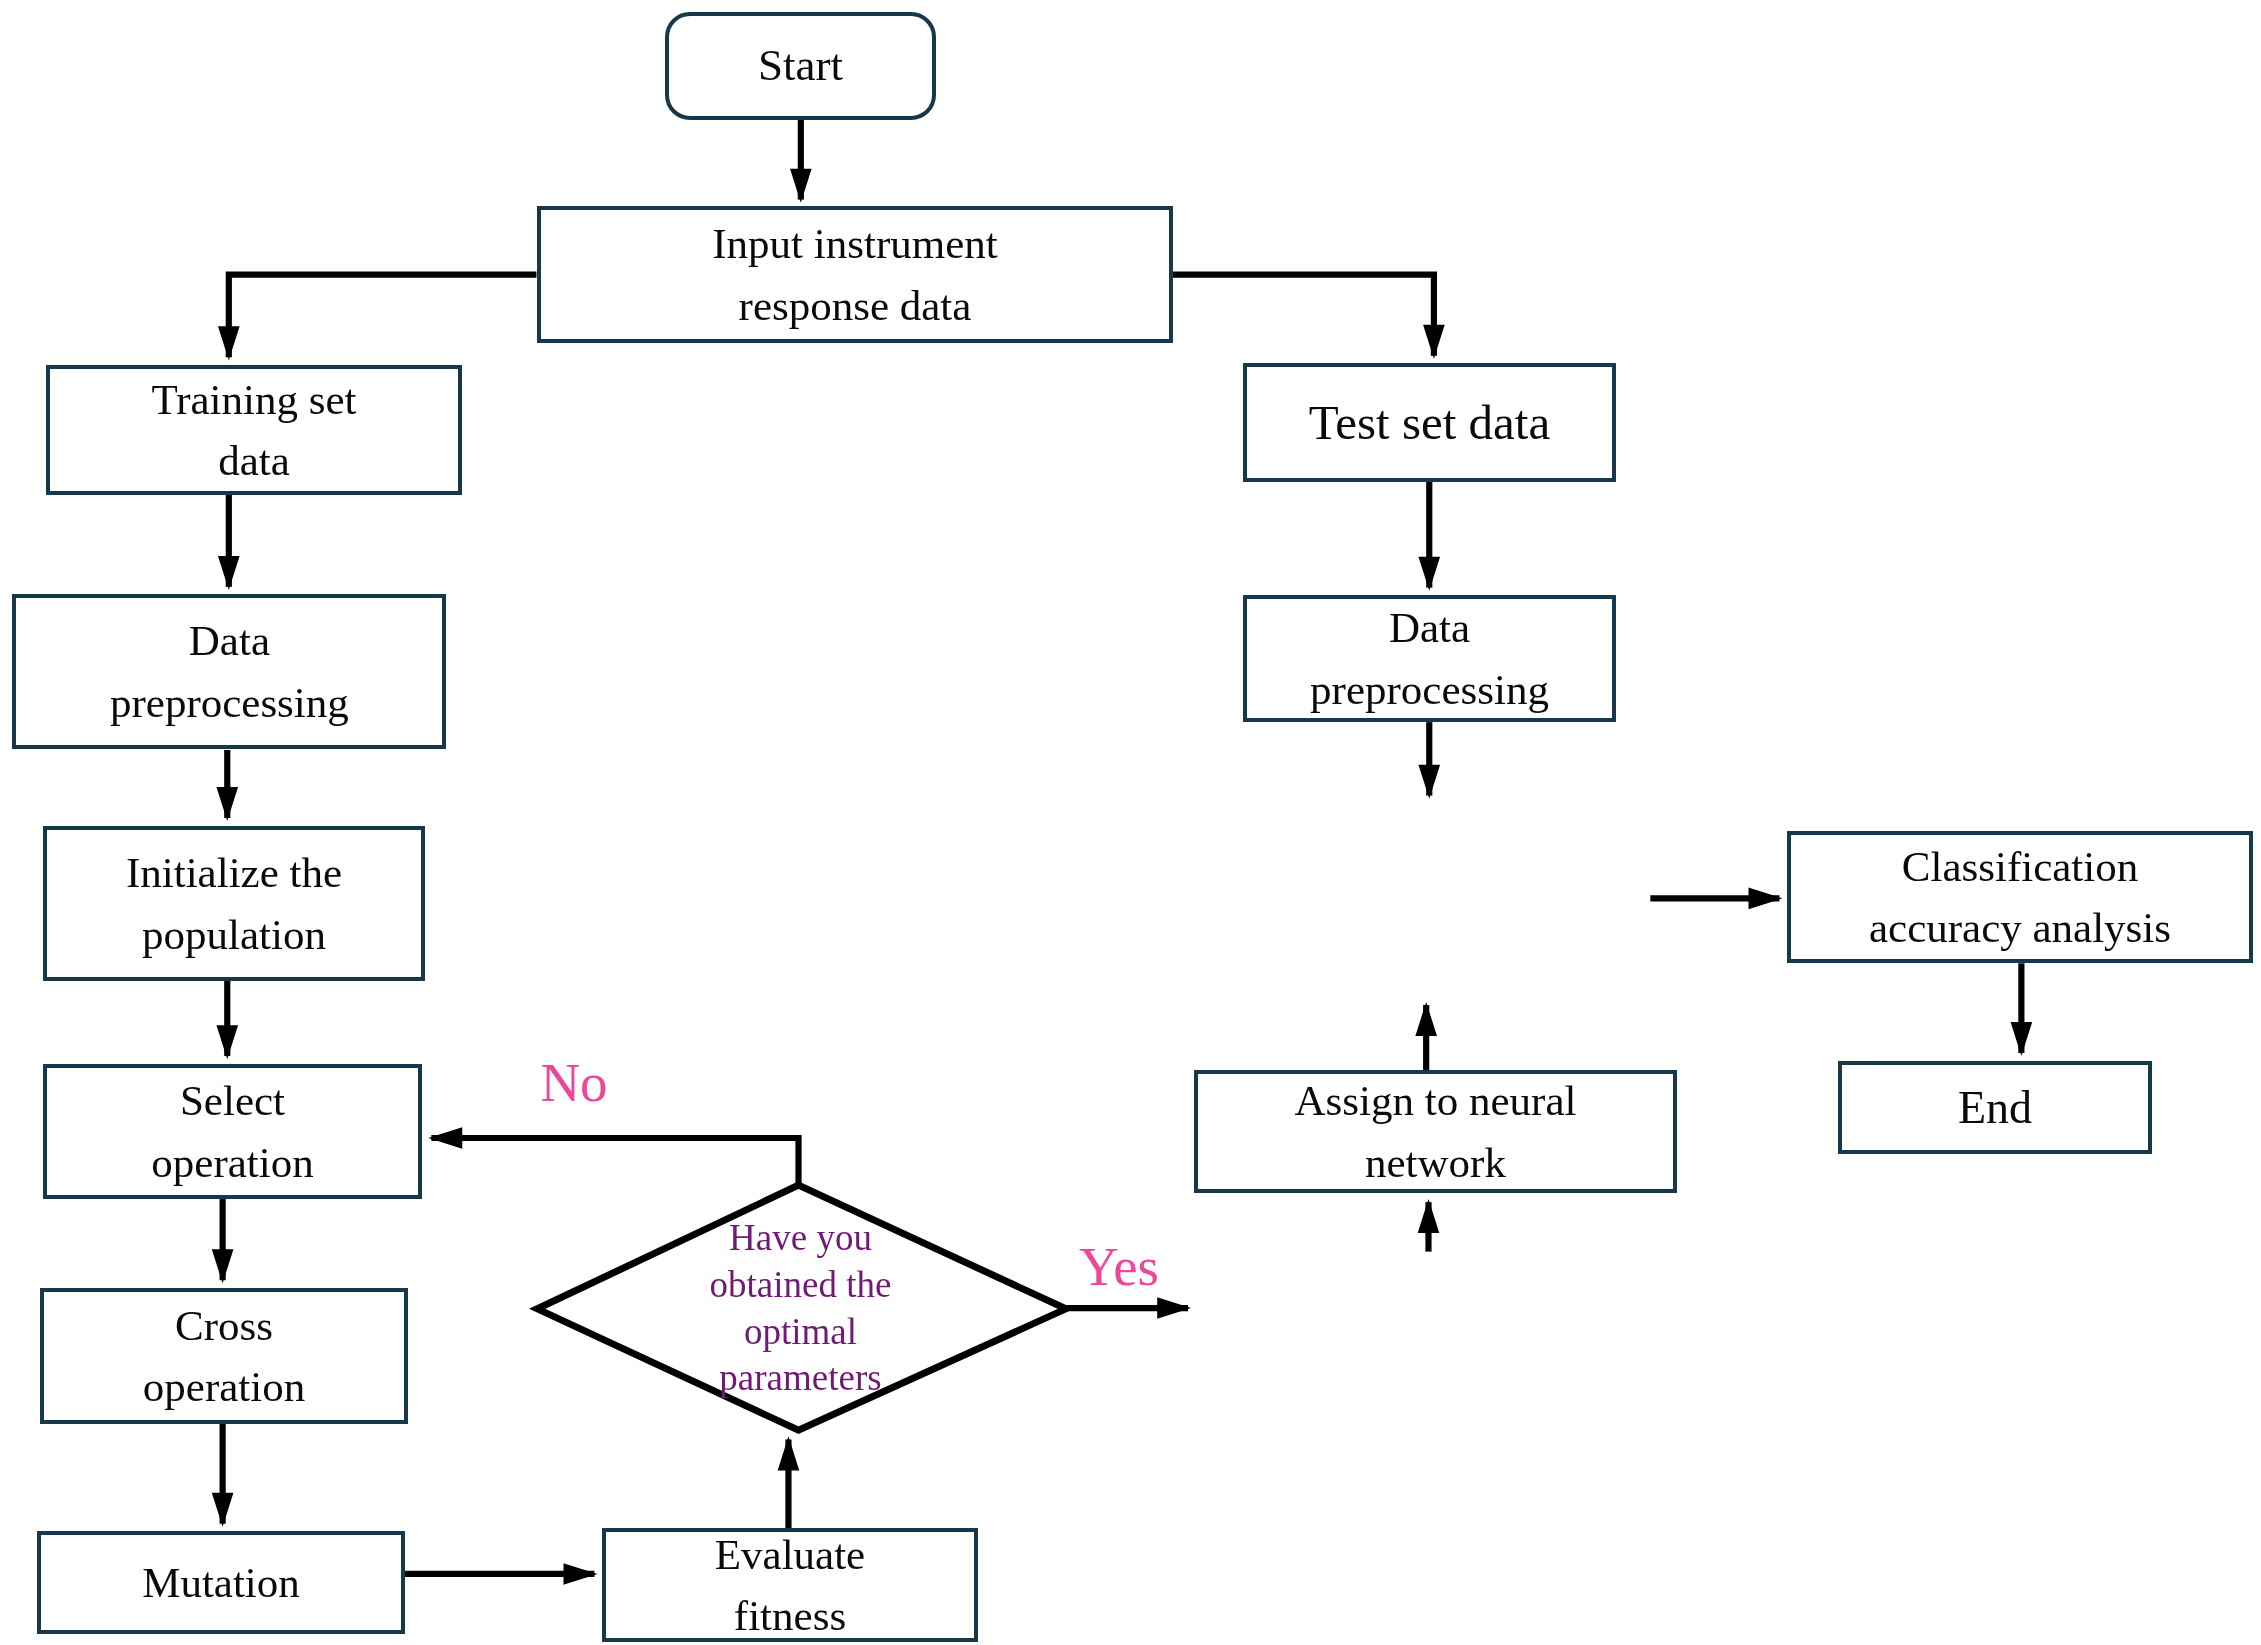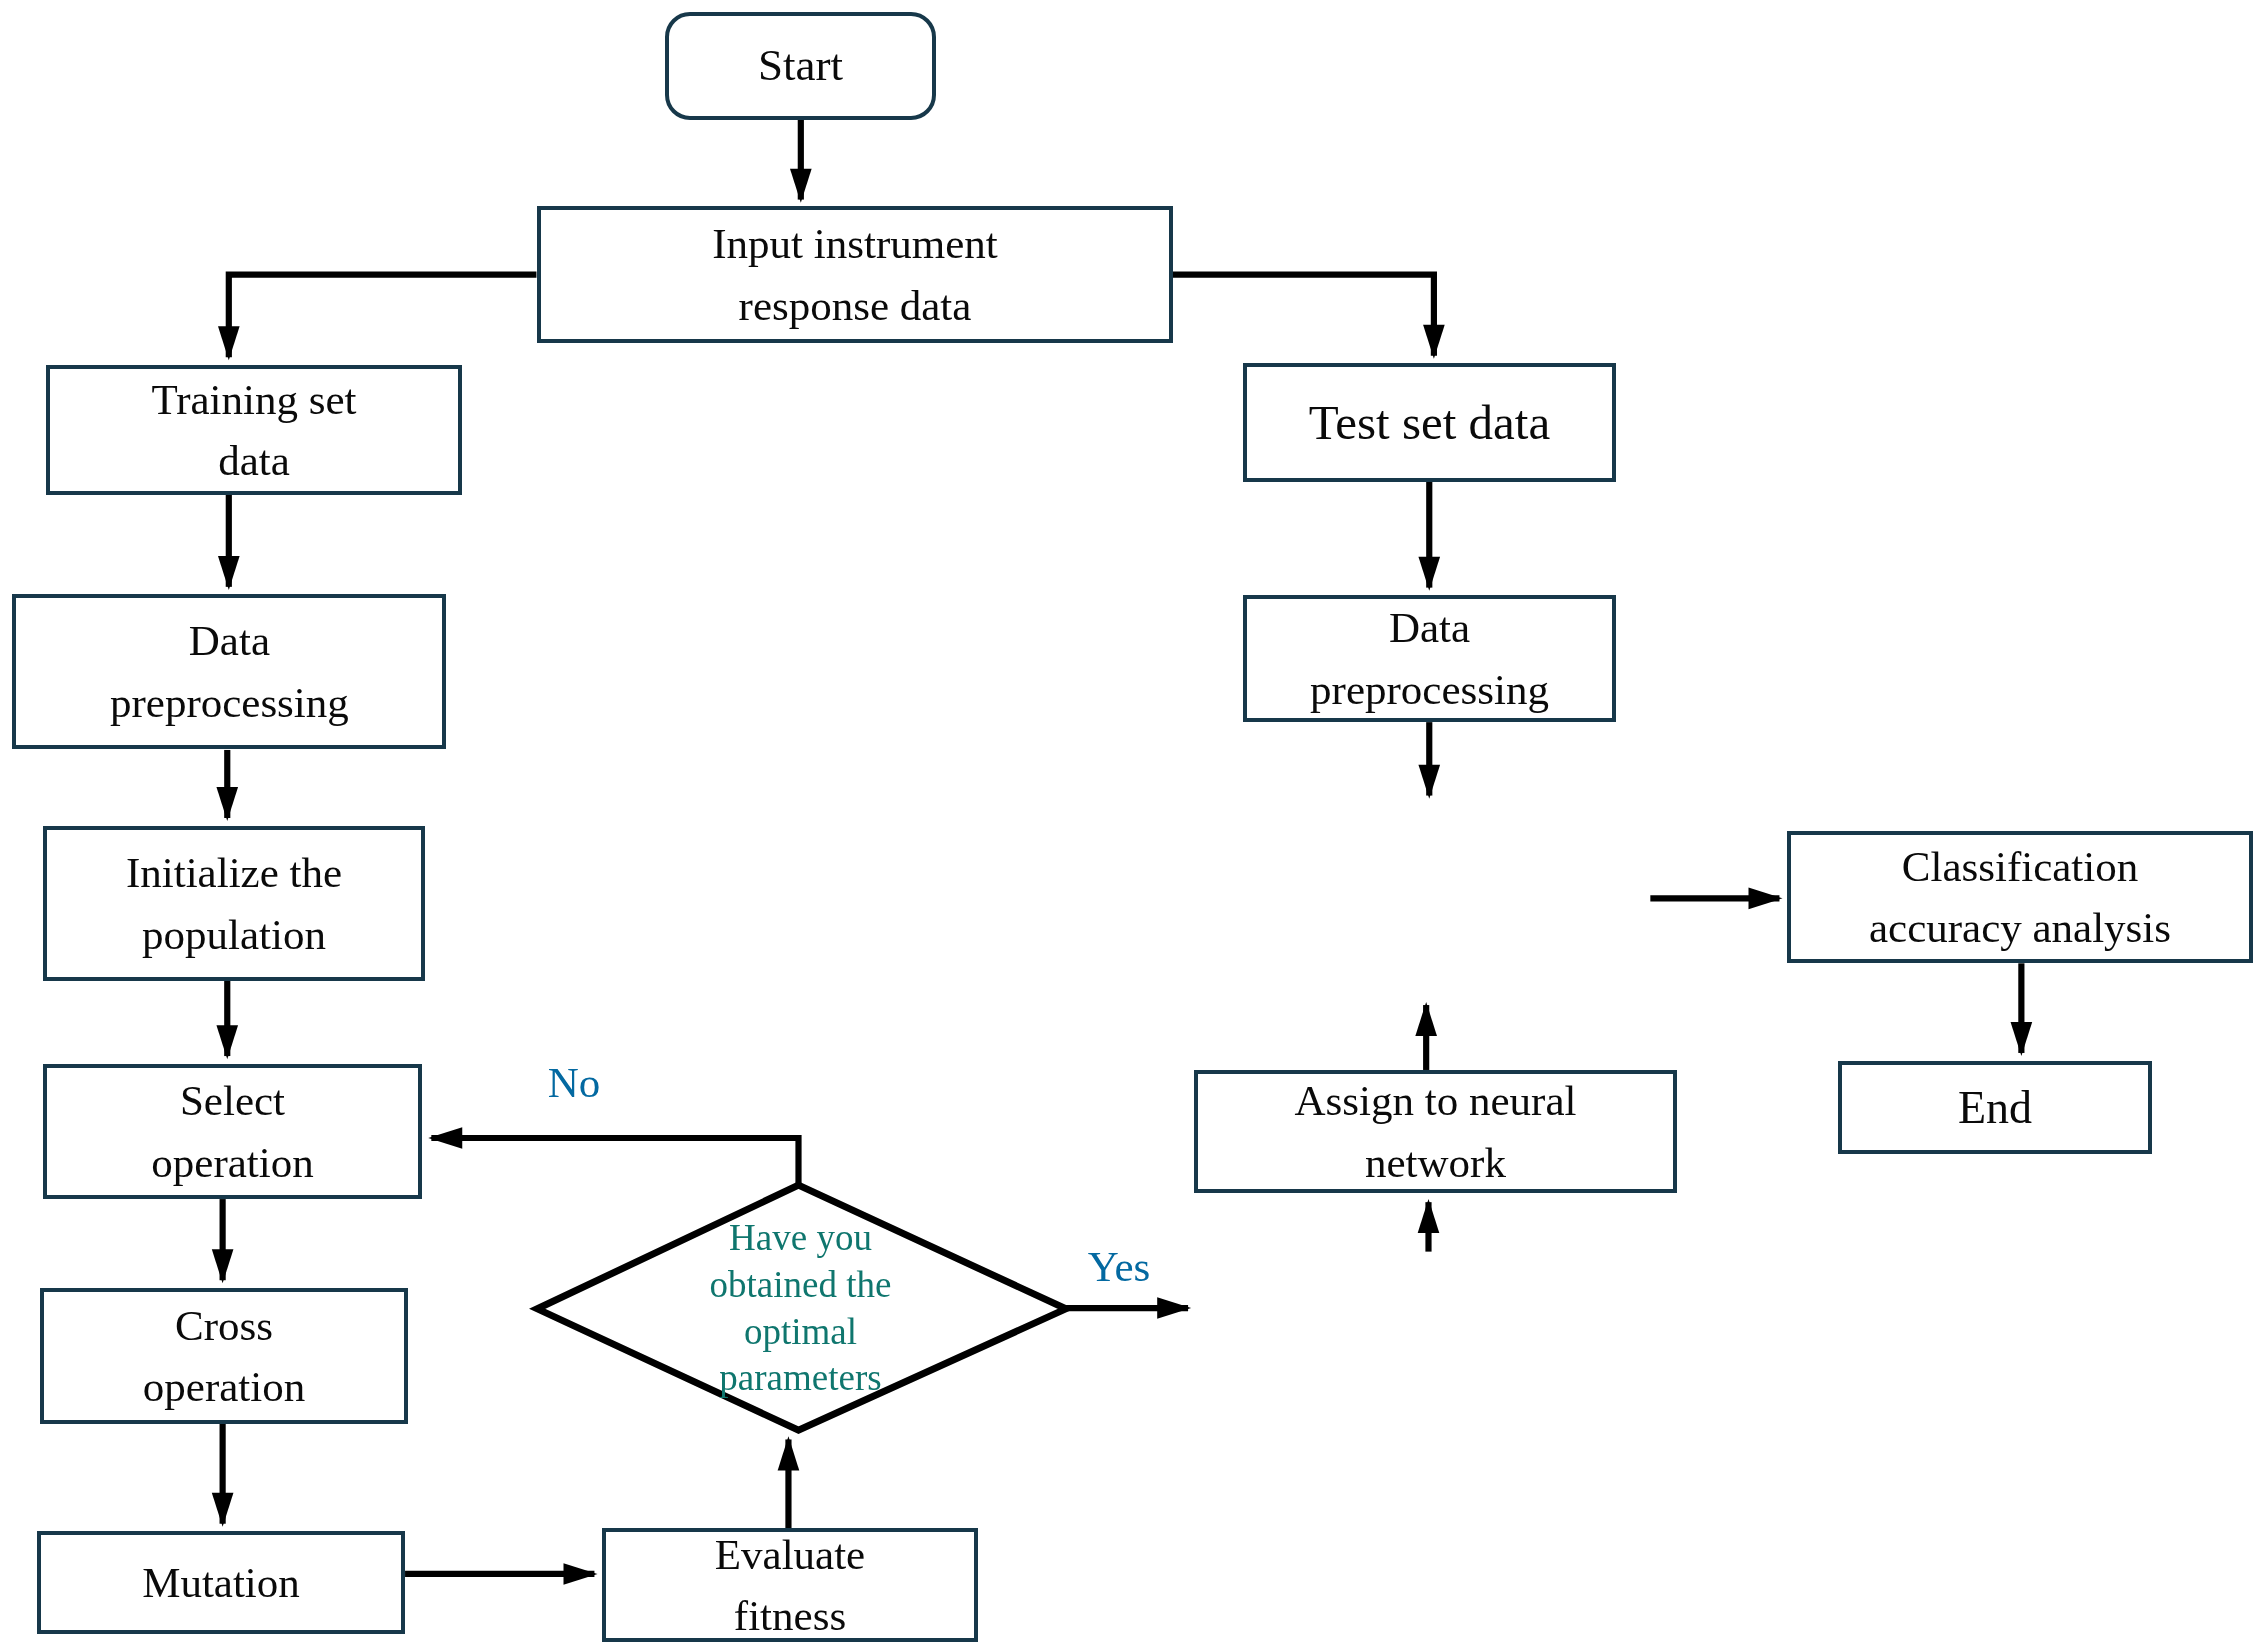--- a/index.html
+++ b/index.html
@@ -18,27 +18,27 @@
     background:#ffffff;
     border:4.6px solid #17384a;
     display:flex; align-items:center; justify-content:center;
     text-align:center; white-space:pre-line;
     color:#0a0a0a; line-height:1.42;
     font-size:43px;
   }
   .edge-label {
     position:absolute; z-index:3;
     display:flex; align-items:center; justify-content:center;
-    color:#0369a1; font-size:43px; line-height:1;
+    color:#ec4899; font-size:55px; line-height:1;
   }
   .diamond-label {
     position:absolute; z-index:2;
     display:flex; align-items:center; justify-content:center;
     text-align:center; white-space:pre-line;
-    color:#0f766e; font-size:37px; line-height:1.27;
+    color:#701a75; font-size:37px; line-height:1.27;
     background:transparent; border:none;
   }
   
   .n-start   { left:665px;  top:11.6px;   width:271px; height:108px; border-radius:25px; font-size:45px; }
   .n-input   { left:537px;  top:206px;  width:636px; height:137px; }
   .n-training{ left:46px;   top:365px;  width:416px; height:130px; }
   .n-prepL   { left:12.4px;   top:594px;  width:434px; height:155px; }
   .n-init    { left:43px;   top:826px; width:382px; height:155px; }
   .n-select  { left:43px;   top:1064px; width:379px; height:135px; }
   .n-cross   { left:40px;   top:1288px; width:368px; height:136px; }

